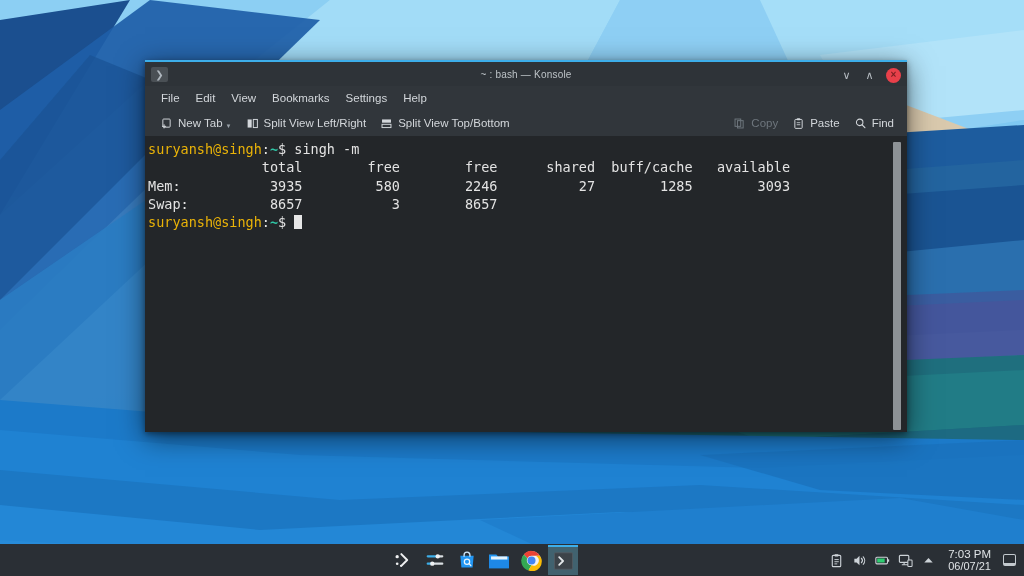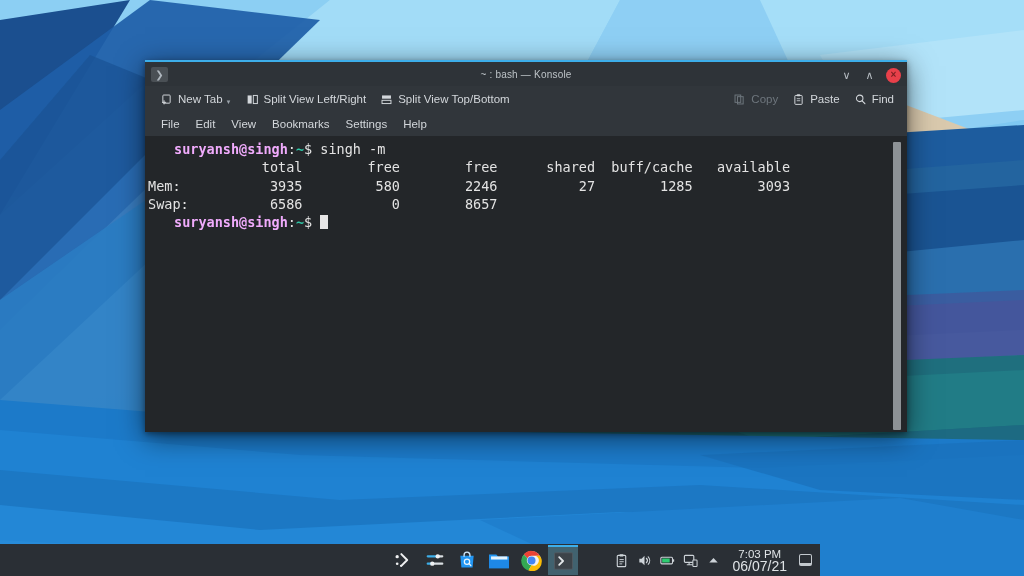--- a/index.html
+++ b/index.html
@@ -57,42 +57,42 @@
   
   #terminal{
     flex:1; background:#232629; position:relative; overflow:hidden;
     padding:4px 0 0 3px;
   }
   #term-text{
     font-family:"DejaVu Sans Mono","Liberation Mono",monospace;
     font-size:13.5px; line-height:18.3px; white-space:pre;
     color:#e3e3e3; letter-spacing:0px;
   }
-  .c-user{ color:#f0abfc; font-weight:bold;margin-left:26px; }
+  .c-user{ color:#eab308; font-weight:normal; }
   .c-colon{ color:#e3e3e3; }
   .c-path{ color:#2fc5a5; font-weight:bold; }
   .c-dollar{ color:#e3e3e3; }
   #cursor{ display:inline-block; width:8px; height:14px; background:#e6e6e6; vertical-align:-2px; }
   #scrollbar-track{ position:absolute; right:2px; top:2px; width:14px; bottom:2px; background:#232629; }
   #scrollbar-thumb{ position:absolute; right:4px; top:4px; width:8px; height:288px;
                     background:#8d9296; border-radius:1px; }
 
   
   #taskbar{
-    position:absolute; left:0; bottom:0; width:820px; height:32px;
+    position:absolute; left:0; bottom:0; width:1024px; height:32px;
     background:#2a2f35; display:flex; align-items:center;
   }
   #tasks-center{ position:absolute; left:388px; display:flex; align-items:center; gap:2px; height:32px; }
   .task{ width:30px; height:30px; display:flex; align-items:center; justify-content:center; }
   .task.active{ background:#41626f; border-top:2px solid #3daee9; }
   #tray{ position:absolute; right:4px; display:flex; align-items:center; gap:8px; height:32px; padding-right:4px; }
   .tray-ico{ width:15px; height:15px; display:block; }
   #clock{ color:#dfe3e6; font-size:10.5px; text-align:center; line-height:12px; padding:0 4px; }
   #clock .t{ font-size:11.5px; }
-  #clock .d{ font-size:14px; }
+  #clock .d{ font-size:11px; }
   #show-desktop{ width:13px; height:12px; border:1.4px solid #c3c9ce; border-radius:2px;
                  border-bottom-width:3px; }
 </style>
 </head>
 <body>
 
 <svg id="wallpaper" viewBox="0 0 1024 576" preserveAspectRatio="none">
   <defs>
     <linearGradient id="sky" x1="0" y1="0" x2="0.4" y2="1">
       <stop offset="0" stop-color="#9ed7f5"></stop>
@@ -147,20 +147,29 @@
 <div id="konsole-window">
 
   <div id="titlebar">
     <div id="app-icon">❯</div>
     <div id="title-text">~ : bash — Konsole</div>
     <div id="win-buttons">
       <div class="wbtn">∨</div>
       <div class="wbtn">∧</div>
       <div id="win-close">×</div>
     </div>
+  </div>
+
+  <div id="menubar">
+    <div class="menu-item">File</div>
+    <div class="menu-item">Edit</div>
+    <div class="menu-item">View</div>
+    <div class="menu-item">Bookmarks</div>
+    <div class="menu-item">Settings</div>
+    <div class="menu-item">Help</div>
   </div>
 
   <div id="toolbar">
 
     <div class="tb-btn">
       <svg class="ticon" viewBox="0 0 16 16">
         <rect x="3.5" y="2.5" width="9" height="10" rx="1" fill="none" stroke="#d3d7db" stroke-width="1.2"></rect>
         <path d="M3 11.5h4M5 9.5v4" stroke="#d3d7db" stroke-width="1.2" stroke-linecap="round"></path>
       </svg>
       <span>New Tab</span>
@@ -202,34 +211,25 @@
       <div class="tb-btn">
         <svg class="ticon" viewBox="0 0 16 16">
           <circle cx="7" cy="6.6" r="4" fill="none" stroke="#d3d7db" stroke-width="1.3"></circle>
           <path d="M10 9.6l3.4 3.6" stroke="#d3d7db" stroke-width="1.4" stroke-linecap="round"></path>
         </svg>
         <span>Find</span>
       </div>
     </div>
   </div>
 
-  <div id="menubar">
-    <div class="menu-item">File</div>
-    <div class="menu-item">Edit</div>
-    <div class="menu-item">View</div>
-    <div class="menu-item">Bookmarks</div>
-    <div class="menu-item">Settings</div>
-    <div class="menu-item">Help</div>
-  </div>
-
   <div id="terminal">
     <div id="term-text"><span><span class="c-user">suryansh@singh</span><span class="c-colon">:</span><span class="c-path">~</span><span class="c-dollar">$</span><span> singh -m</span></span>
 <span>              total        free        free      shared  buff/cache   available</span>
 <span>Mem:           3935         580        2246          27        1285        3093</span>
-<span>Swap:          6586           0        8657</span>
+<span>Swap:          8657           3        8657</span>
 <span><span class="c-user">suryansh@singh</span><span class="c-colon">:</span><span class="c-path">~</span><span class="c-dollar">$</span> <span id="cursor"></span></span></div>
 
     <div id="scrollbar-track">
       <div id="scrollbar-thumb"></div>
     </div>
   </div>
 </div>
 
 <div id="taskbar">
 

